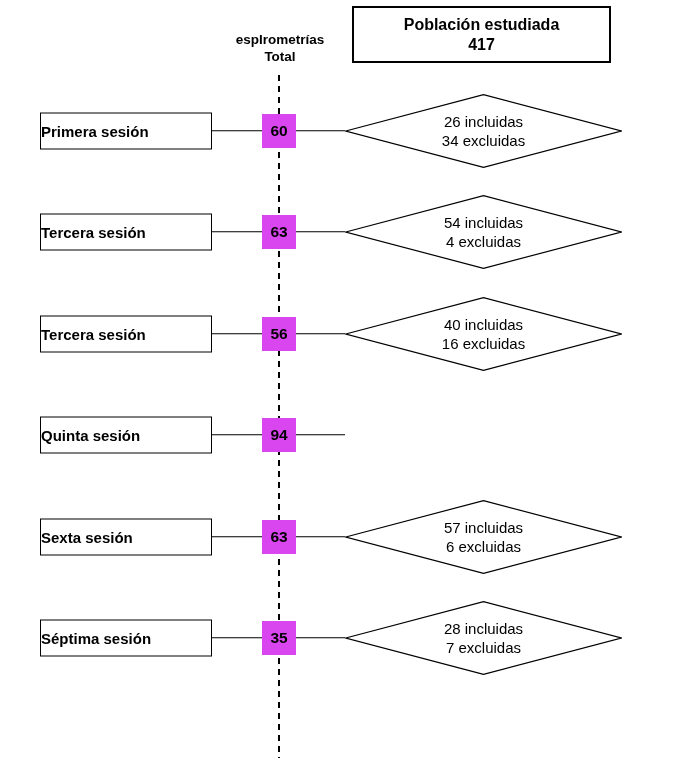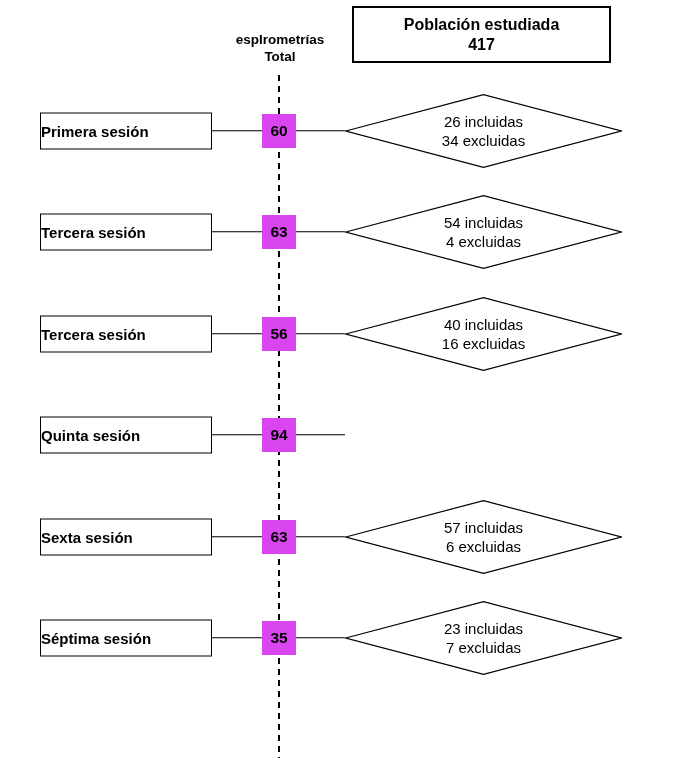--- a/index.html
+++ b/index.html
@@ -225,20 +225,20 @@
           <span>Séptima sesión</span>
         </div>
       <div class="conn c1"></div>
       <div class="total-num">35</div>
       <div class="conn c2"></div>
       <div class="diamond">
         <svg viewBox="0 0 277 74">
             <polygon points="0.8,37 138.5,0.6 276.2,37 138.5,73.4" fill="#ffffff" stroke="#000000" stroke-width="1.2"></polygon>
           </svg>
         <div class="d-text">
-          <div>23 incluidas</div>
+          <div>28 incluidas</div>
           <div>7 excluidas</div>
         </div>
       </div>
     </div>
 
   </div>
 </div>
 
 </body></html>

